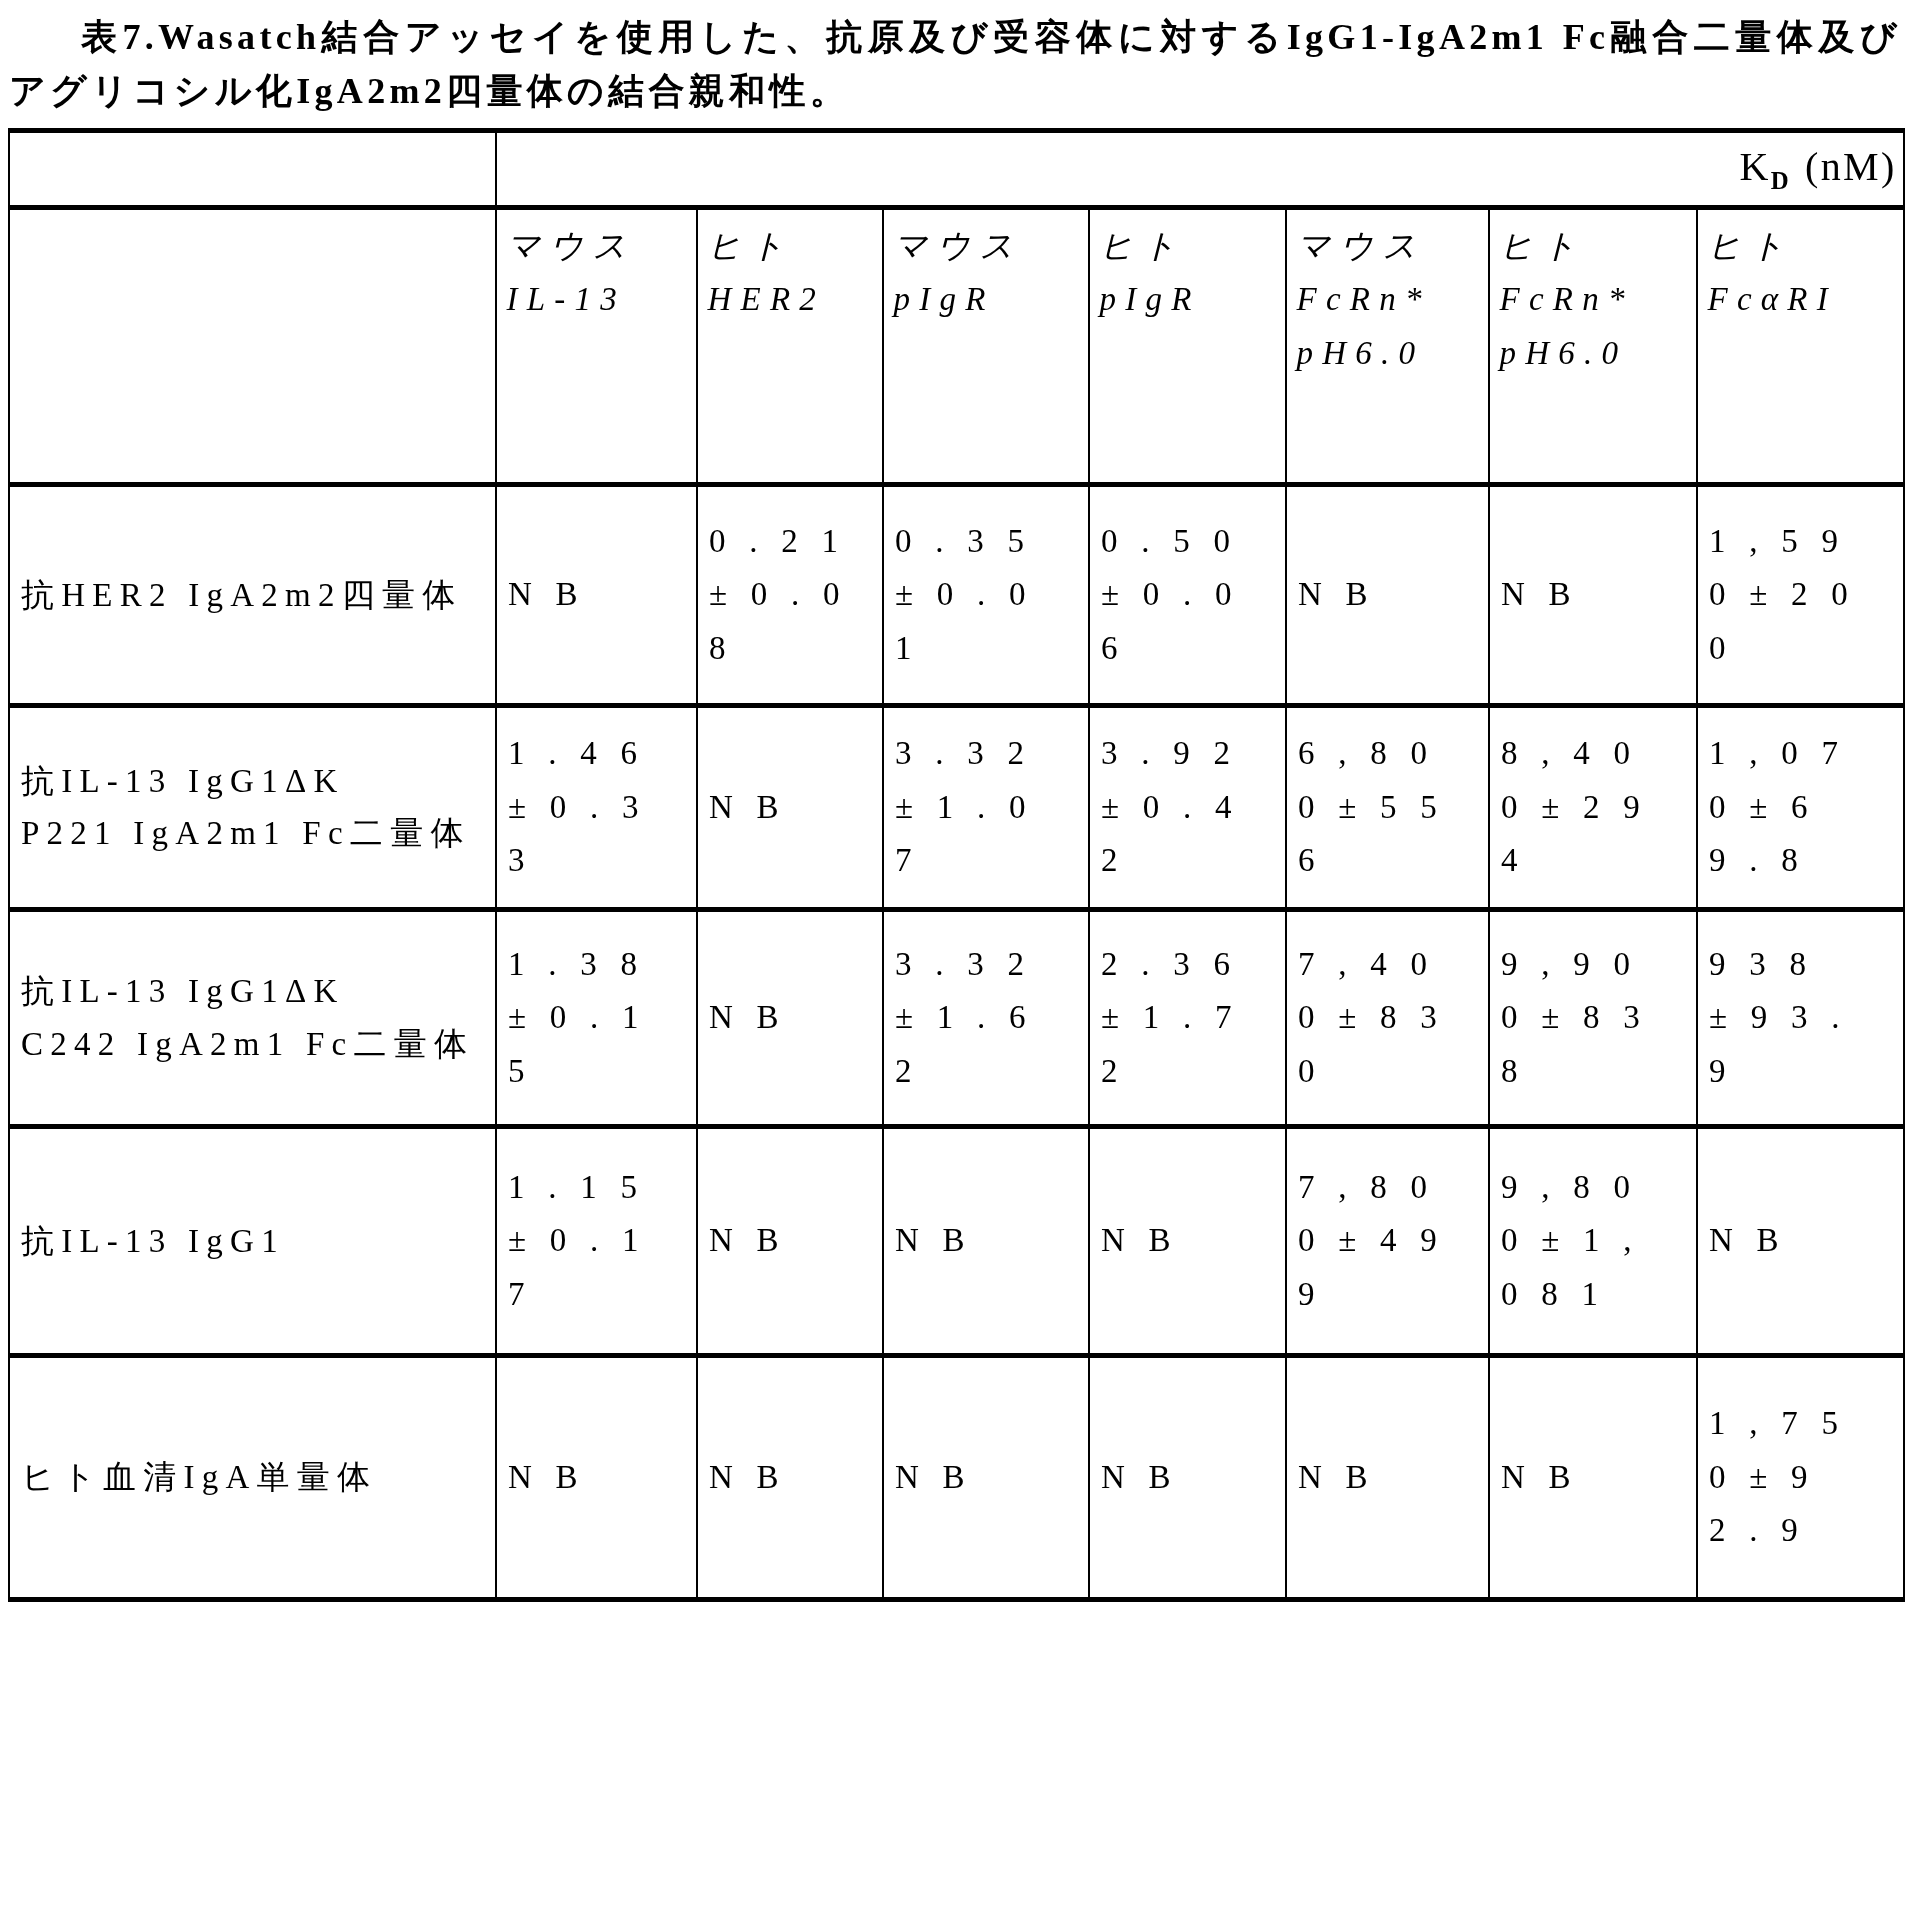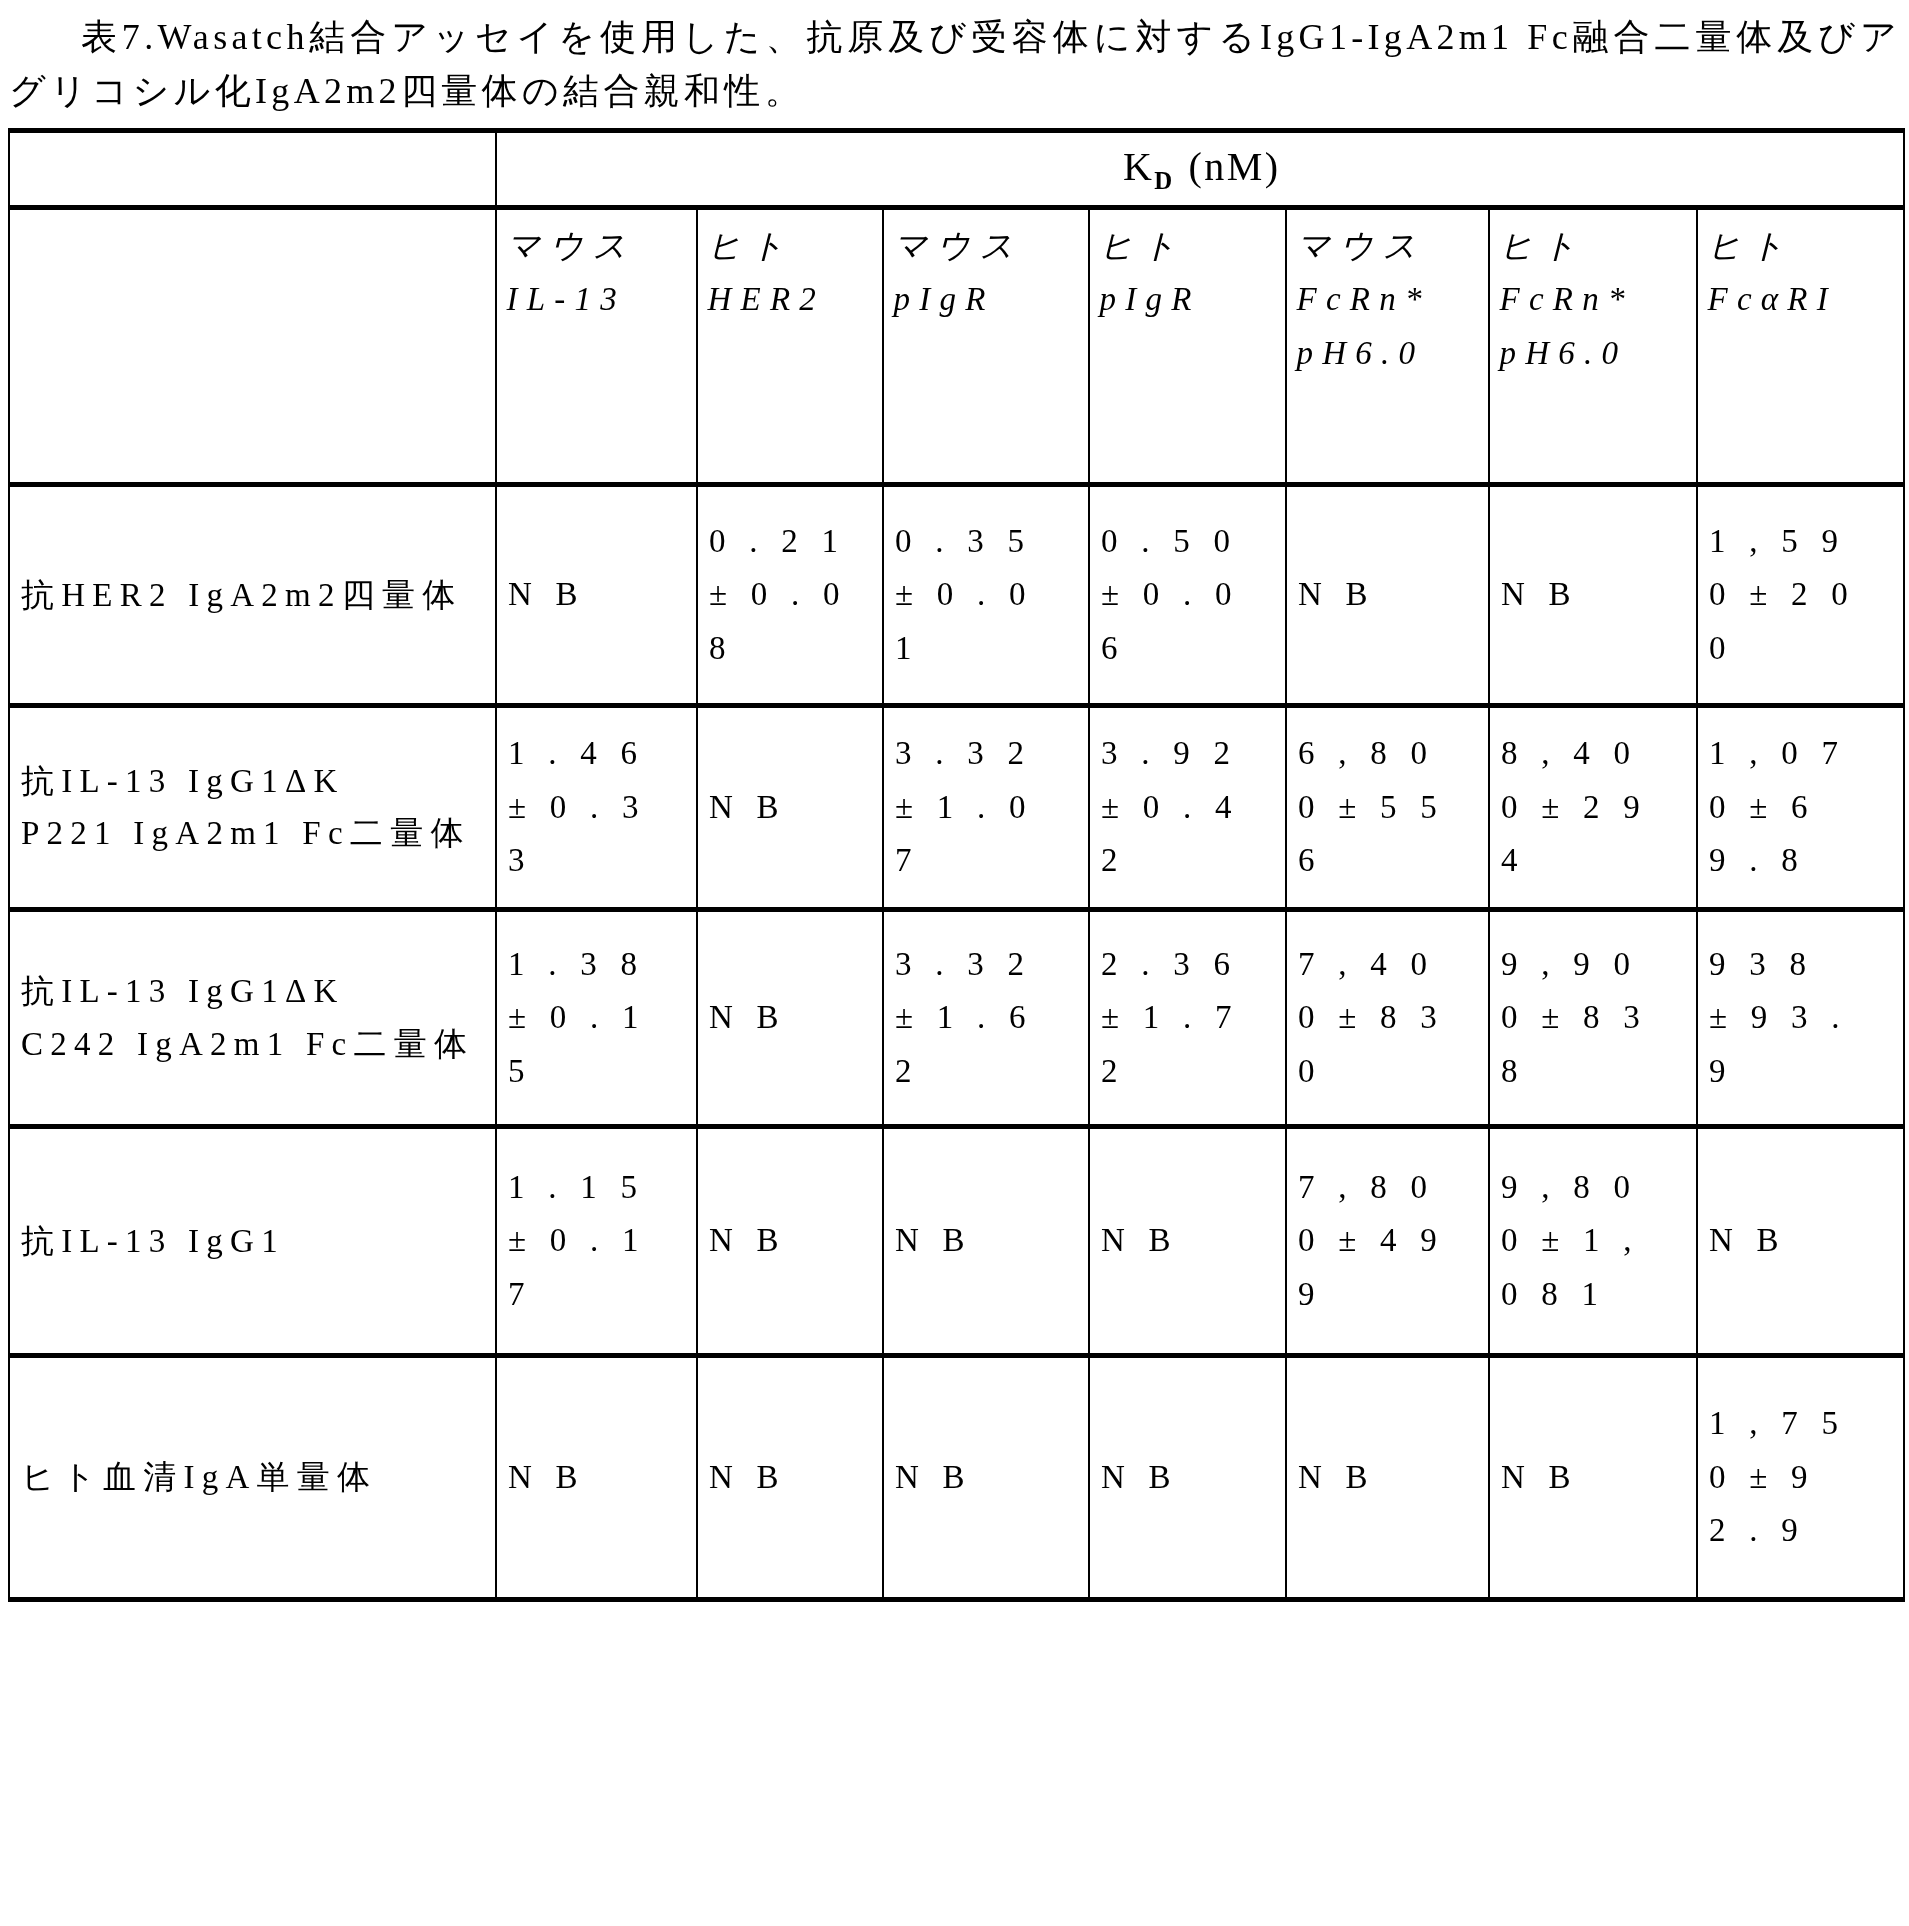--- a/index.html
+++ b/index.html
@@ -20,20 +20,21 @@
     padding-top: 7.1px;
   }
   .doc-title {
     font-size: 36px;
     line-height: 1.5;
     letter-spacing: 0.12em;
     text-indent: 2em;
     margin: 2.9px 1.4px 10px 1.4px;
     text-align: justify;
     word-break: break-all;
+    font-weight: bold;
   }
   table.affinity {
     border-collapse: collapse;
     table-layout: fixed;
     width: 1895px;
   }
   table.affinity td, table.affinity th {
     border: 2.9px solid #000;
     border-top-width: 5px;
     border-bottom-width: 5px;
@@ -45,21 +46,21 @@
   tr.colhead-row { height: 277px; }
   tr.r0 { height: 221px; }
   tr.r1 { height: 219px; }
   tr.r2 { height: 204px; }
   tr.r3 { height: 217px; }
   tr.r4 { height: 229px; }
   tr.r5 { height: 244px; }
   .kd-cell {
     font-size: 40px;
     font-weight: bold;
-    text-align: center;
+    text-align: right;
     vertical-align: middle;
     padding: 4.3px 5.7px 4.3px 10px;
     letter-spacing: 0.06em;
   }
   .kd-cell sub {
     font-size: 0.62em;
     font-weight: bold;
   }
   .kd-unit { margin-left: 0.35em; }
   th.colhead {

